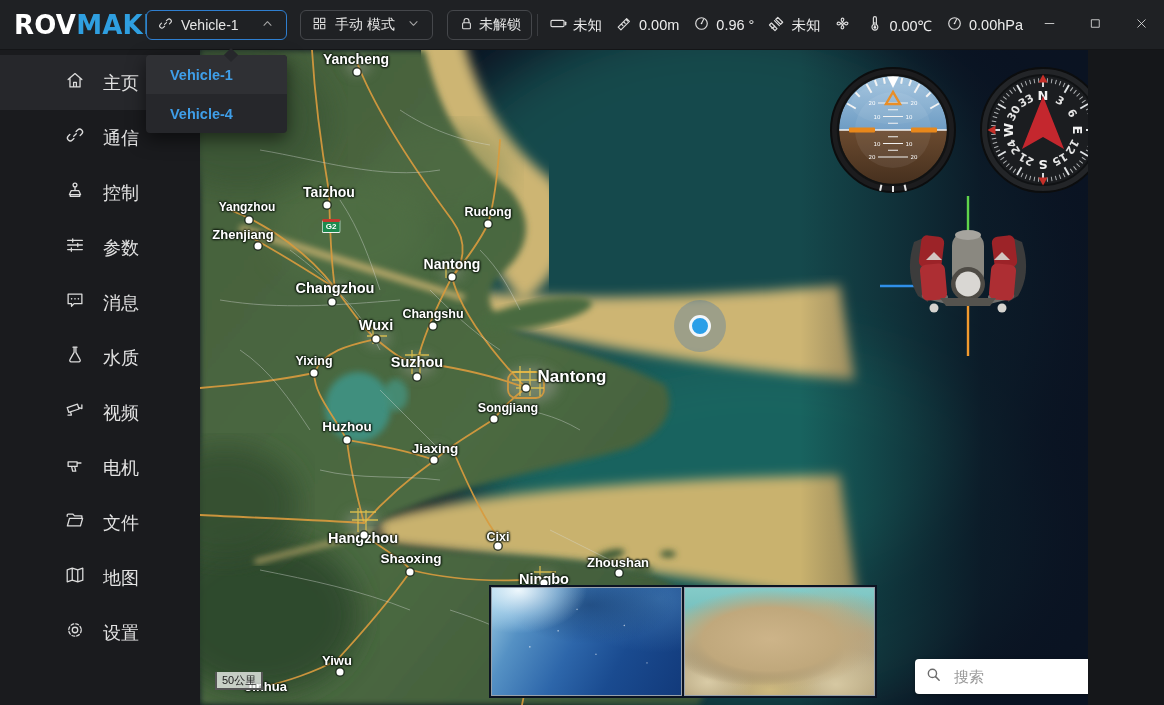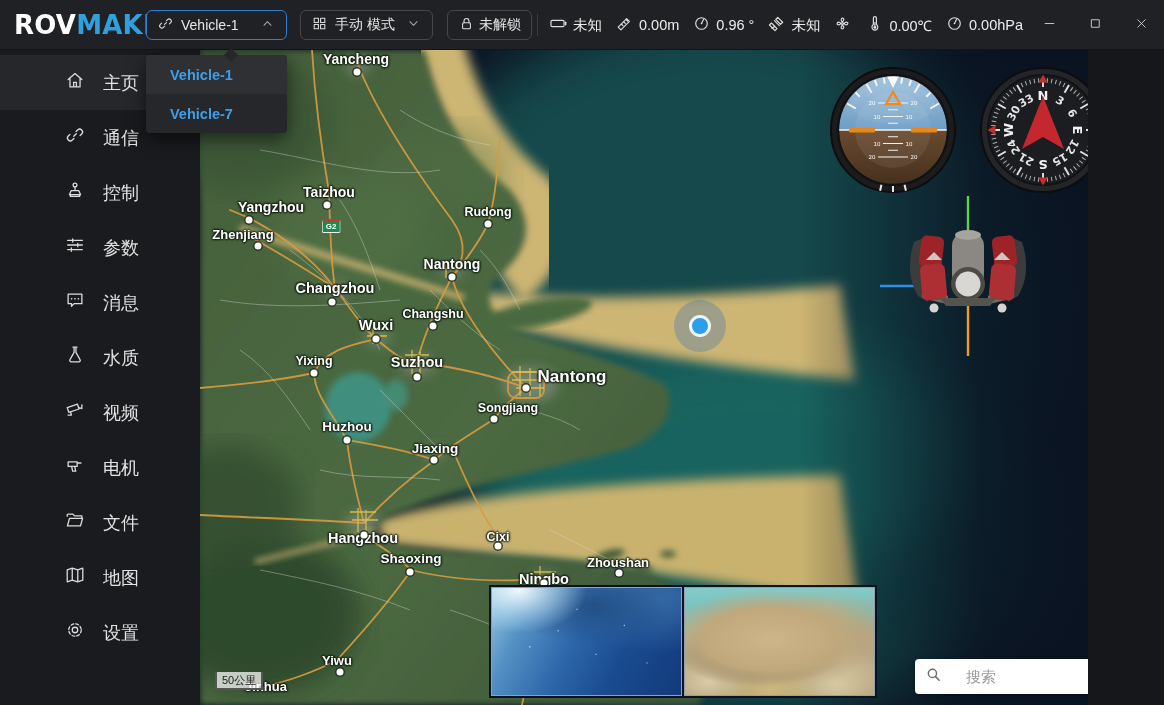--- a/index.html
+++ b/index.html
@@ -87,21 +87,21 @@
       radial-gradient(150px 70px at 45% 48%, #cdb489 0%, #c0a87c 45%, rgba(190,165,120,0) 72%),
       radial-gradient(120px 45px at 40% 62%, rgba(45,42,32,.85), rgba(45,42,32,0) 70%),
       radial-gradient(60px 40px at 12% 88%, #d9cba6, rgba(215,200,160,0) 75%),
       radial-gradient(70px 45px at 45% 95%, #cdb97e, rgba(200,175,110,0) 75%),
       radial-gradient(80px 50px at 80% 90%, #d6c8a2, rgba(210,195,155,0) 75%),
       radial-gradient(90px 60px at 92% 45%, #b7a27e, rgba(180,160,125,0) 70%),
       radial-gradient(70px 35px at 75% 22%, #a8b89a, rgba(165,185,150,0) 70%),
       linear-gradient(180deg, #84cbc8 0%, #79c2c0 18%, #8cbfae 34%, #b4ad8e 55%, #b8a985 75%, #ab9a72 100%); }
 
   
-  .searchbox { position:absolute; left:715px; top:609px; width:240px; height:35px; background:#fff; border-radius:4px; z-index:12; display:flex; align-items:center; padding:0 10px; gap:24px; box-shadow:0 1px 4px rgba(0,0,0,.35); }
+  .searchbox { position:absolute; left:715px; top:609px; width:240px; height:35px; background:#fff; border-radius:4px; z-index:12; display:flex; align-items:center; padding:0 10px; gap:12px; box-shadow:0 1px 4px rgba(0,0,0,.35); }
   .searchbox .icon { width:17px; height:17px; stroke:#6b6b6b; stroke-width:2; flex:none; }
   .searchbox input { border:none; outline:none; width:100%; font-size:15px; color:#333; font-family:"Liberation Sans",sans-serif; background:transparent; }
   .searchbox input::placeholder { color:#9a9a9a; }
   .scalebar { position:absolute; left:15px; top:622px; z-index:12; background:rgba(255,255,255,.72); border:2px solid #555; border-top:none; color:#1c1c1c; font-size:11px; line-height:1.3; padding:1px 5px 1px 5px; min-width:48px; }
 </style>
 </head>
 <body>
 
 <div class="app">
 
@@ -207,21 +207,21 @@
           <span><svg viewBox="0 0 24 24" class="icon ">
               <path d="M6 6l12 12M18 6L6 18"></path>
             </svg></span>
         </div>
     </div>
   </header>
 
   <div class="dropdown">
     <div class="notch"></div>
   <div class="dd-row sel">Vehicle-1</div>
-      <div class="dd-row">Vehicle-7</div>
+      <div class="dd-row">Vehicle-4</div>
     </div>
 
   <aside class="sidebar">
       <div class="side-item active">
         <span><svg viewBox="0 0 24 24" class="icon ">
             <path d="M4.5 11.5L12 5l7.5 6.5M6.5 10v9.5h11V10M10.5 19.5v-5h3v5"></path>
           </svg></span>
         <span>主页</span>
       </div>
       <div class="side-item">
@@ -410,21 +410,21 @@
         <path d="M140,150 C160,180 170,210 180,240"></path>
         <path d="M350,480 C370,490 390,500 410,510"></path>
         <path d="M300,355 C330,360 355,365 380,380"></path>
         <path d="M200,60 C230,80 260,90 290,95"></path>
       </g>
     </svg>
 
     <div class="city-layer">
         <div class="city" style="left: 156px; top: 9px; font-size: 14px;">Yancheng</div>
         <div class="cdot" style="left: 157px; top: 22px;"></div>
-        <div class="city" style="left: 47px; top: 157px; font-size: 14px; margin-left: 24px;">Yangzhou</div>
+        <div class="city" style="left: 47px; top: 157px; font-size: 12px;">Yangzhou</div>
         <div class="cdot" style="left: 49px; top: 170px;"></div>
         <div class="city" style="left: 129px; top: 142px; font-size: 14px;">Taizhou</div>
         <div class="cdot" style="left: 127px; top: 155px;"></div>
         <div class="city" style="left: 43px; top: 184px; font-size: 13px;">Zhenjiang</div>
         <div class="cdot" style="left: 58px; top: 196px;"></div>
         <div class="city" style="left: 288px; top: 162px; font-size: 12.5px;">Rudong</div>
         <div class="cdot" style="left: 288px; top: 174px;"></div>
         <div class="city" style="left: 252px; top: 214px; font-size: 14px;">Nantong</div>
         <div class="cdot" style="left: 252px; top: 227px;"></div>
         <div class="city" style="left: 135px; top: 238px; font-size: 14.5px;">Changzhou</div>

